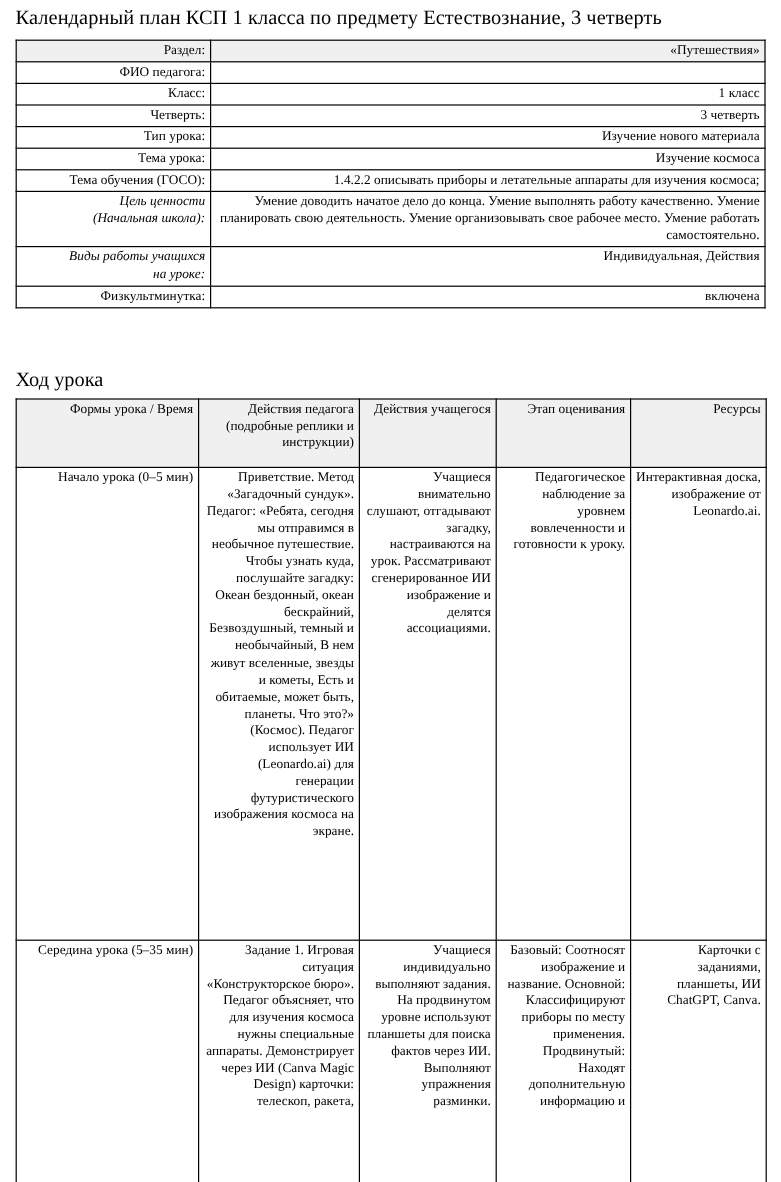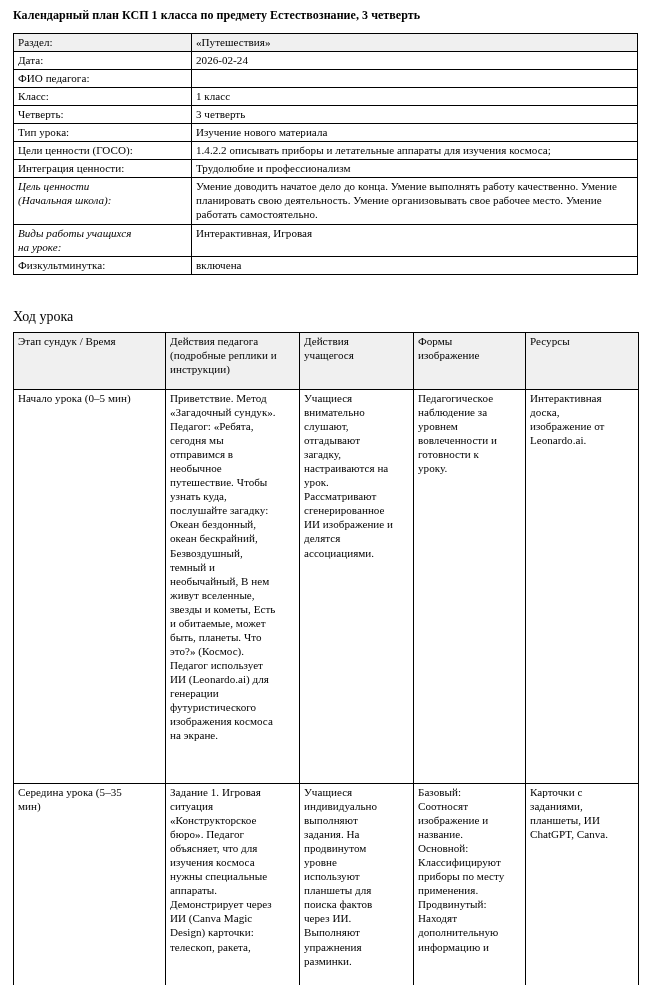--- a/index.html
+++ b/index.html
@@ -21,62 +21,61 @@
     width: 651px;
     height: 985px;
     padding: 0;
     box-sizing: border-box;
   }
   .doc-title {
     position: absolute;
     left: 13px;
     top: 8px;
     width: 625px;
-    font-size: 12px;
+    font-size: 17px;
     line-height: 14px;
     letter-spacing: 0.05px;
-    font-weight: bold;
   }
   
   table.doc-table {
     border-collapse: collapse;
     table-layout: fixed;
     border: 1px solid #000000;
     background: #ffffff;
   }
   table.doc-table td,
   table.doc-table th {
     border: 1px solid #000000;
     vertical-align: top;
-    padding: 1px 20px 2px 4px;
+    padding: 1px 4px 2px 4px;
     font-size: 11.1px;
     line-height: 14.05px;
     font-weight: normal;
-    text-align: left;
+    text-align: right;
     letter-spacing: 0.02px;
     word-wrap: break-word;
     overflow-wrap: break-word;
   }
   
   #info-table {
     position: absolute;
     left: 13px;
     top: 33px;
     width: 625px;
   }
   #info-table td.lbl { width: 153px; }
   #info-table tr.shaded td { background: #f0f0f0; }
   #info-table td .l2 { display: block; font-style: italic; }
 
   
   .section-caption {
     position: absolute;
     left: 13px;
     top: 310px;
-    font-size: 14px;
+    font-size: 17px;
     line-height: 14px;
   }
 
   
   #flow-table {
     position: absolute;
     left: 13px;
     top: 332px;
     width: 625px;
   }
@@ -103,84 +102,80 @@
 
   <div class="doc-title">Календарный план КСП 1 класса по предмету Естествознание, 3 четверть</div>
 
   <table class="doc-table" id="info-table">
     <tbody>
       <tr class="shaded">
         <td class="lbl">Раздел:</td>
         <td>«Путешествия»</td>
       </tr>
       <tr>
-        <td class="lbl">Дата:</td>
-        <td>2026-02-24</td>
-      </tr>
-      <tr>
         <td class="lbl">ФИО педагога:</td>
         <td>&nbsp;</td>
       </tr>
       <tr>
         <td class="lbl">Класс:</td>
         <td>1 класс</td>
       </tr>
       <tr>
         <td class="lbl">Четверть:</td>
         <td>3 четверть</td>
       </tr>
       <tr>
         <td class="lbl">Тип урока:</td>
         <td>Изучение нового материала</td>
       </tr>
       <tr>
-        <td class="lbl">Цели ценности (ГОСО):</td>
-        <td>1.4.2.2 описывать приборы и летательные аппараты для изучения космоса;</td>
+        <td class="lbl">Тема урока:</td>
+        <td>Изучение космоса</td>
       </tr>
       <tr>
-        <td class="lbl">Интеграция ценности:</td>
-        <td>Трудолюбие и профессионализм</td>
+        <td class="lbl">Тема обучения (ГОСО):</td>
+        <td>1.4.2.2 описывать приборы и летательные аппараты для изучения космоса;</td>
       </tr>
       <tr>
         <td class="lbl">
             <span class="l2">Цель ценности</span>
             <span class="l2">(Начальная школа):</span>
           </td>
         <td>Умение доводить начатое дело до конца. Умение выполнять работу качественно. Умение планировать свою деятельность. Умение организовывать свое рабочее место. Умение работать самостоятельно.</td>
       </tr>
       <tr>
         <td class="lbl">
             <span class="l2">Виды работы учащихся</span>
             <span class="l2">на уроке:</span>
           </td>
-        <td>Интерактивная, Игровая</td>
+        <td>Индивидуальная, Действия</td>
       </tr>
       <tr>
         <td class="lbl">Физкультминутка:</td>
         <td>включена</td>
       </tr>
     </tbody>
   </table>
 
   <div class="section-caption">Ход урока</div>
 
   <table class="doc-table" id="flow-table">
     <colgroup>
       <col class="c1">
         <col class="c2">
         <col class="c3">
         <col class="c4">
         <col class="c5">
     </colgroup>
     <thead>
       <tr>
-        <td>Этап сундук / Время</td>
+        <td>Формы урока / Время</td>
         <td>Действия педагога (подробные реплики и инструкции)</td>
         <td>Действия учащегося</td>
-        <td>Формы изображение</td>
+        <td>Этап оценивания</td>
         <td>Ресурсы</td>
       </tr>
     </thead>
     <tbody>
       <tr class="row-begin">
         <td>Начало урока (0–5 мин)</td>
         <td>Приветствие. Метод «Загадочный сундук». Педагог: «Ребята, сегодня мы отправимся в необычное путешествие. Чтобы узнать куда, послушайте загадку: Океан бездонный, океан бескрайний, Безвоздушный, темный и необычайный, В нем живут вселенные, звезды и кометы, Есть и обитаемые, может быть, планеты. Что это?» (Космос). Педагог использует ИИ (Leonardo.ai) для генерации футуристического изображения космоса на экране.</td>
         <td>Учащиеся внимательно слушают, отгадывают загадку, настраиваются на урок. Рассматривают сгенерированное ИИ изображение и делятся ассоциациями.</td>
         <td>Педагогическое наблюдение за уровнем вовлеченности и готовности к уроку.</td>
         <td>Интерактивная доска, изображение от Leonardo.ai.</td>

